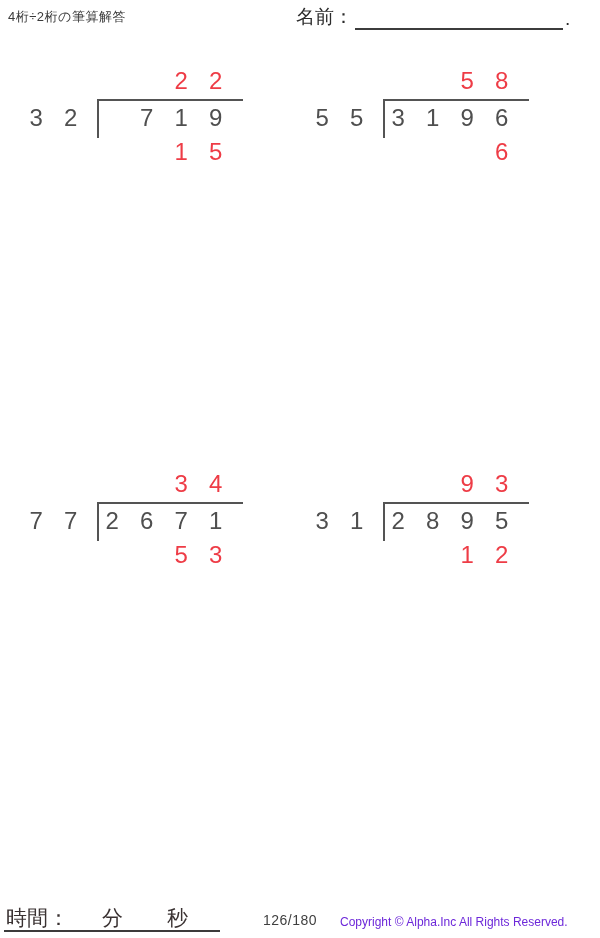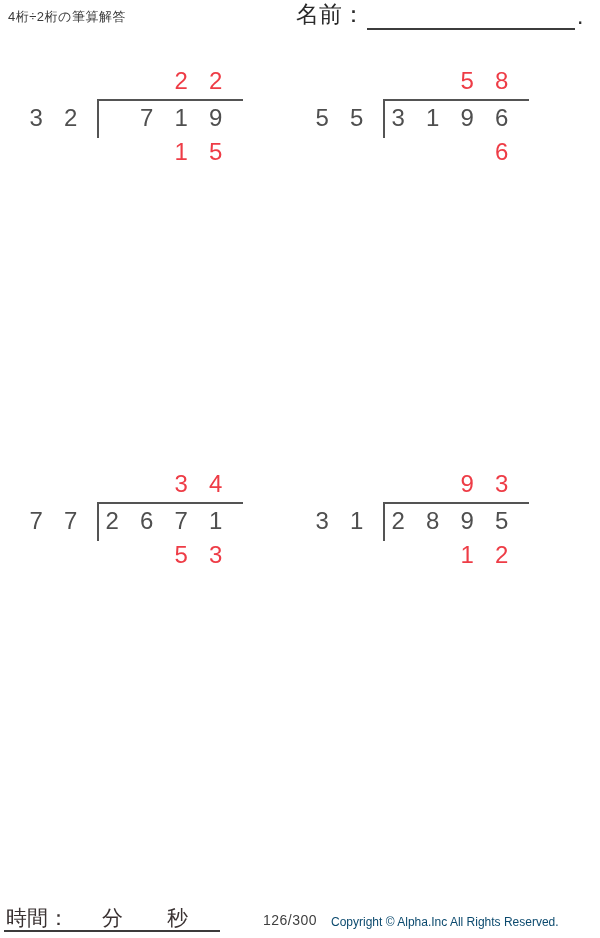--- a/index.html
+++ b/index.html
@@ -10,21 +10,21 @@
   .sheet{position:absolute;inset:0;background:#fff;border-radius:29px;}
 
   
   .title{
     position:absolute;left:8px;top:8px;
     font-size:13px;color:#3a3a3a;letter-spacing:0.5px;
   }
   .name-row{
     position:absolute;left:296px;top:4px;height:26px;
     display:flex;align-items:flex-end;
-    font-size:23px;color:#2b2b2b;
+    font-size:19px;color:#2b2b2b;
   }
   .name-blank{
     display:inline-block;width:208px;height:21px;
     border-bottom:2px solid #3c3c3c;margin-left:2px;
   }
   .name-period{margin-left:2px;}
 
   
   .problem{position:absolute;width:240px;height:110px;}
   #p1{left:10px;top:68px;}
@@ -55,22 +55,22 @@
   }
   .time-row span{position:absolute;top:0;}
   .t-label{left:2px;}
   .t-min{left:98px;}
   .t-sec{left:163px;}
   .page-num{
     position:absolute;left:263px;top:912px;
     font-size:14px;color:#3f3f3f;letter-spacing:0.5px;
   }
   .copyright{
-    position:absolute;left:331px;top:915px;
-    font-size:12px;color:#0c4a6e;
+    position:absolute;left:340px;top:915px;
+    font-size:12px;color:#6d28d9;
   }
 </style>
 </head>
 <body>
 
 <div class="sheet">
 
   <div class="title">4桁÷2桁の筆算解答</div>
 
   <div class="name-row">
@@ -133,16 +133,16 @@
       <div class="hline"></div>
       <div class="vline"></div>
     </div>
 
   <div class="time-row">
     <span class="t-label">時間：</span>
     <span class="t-min">分</span>
     <span class="t-sec">秒</span>
   </div>
 
-  <div class="page-num">126/300</div>
+  <div class="page-num">126/180</div>
   <div class="copyright">Copyright © Alpha.Inc All Rights Reserved.</div>
 
 </div>
 
 </body></html>

